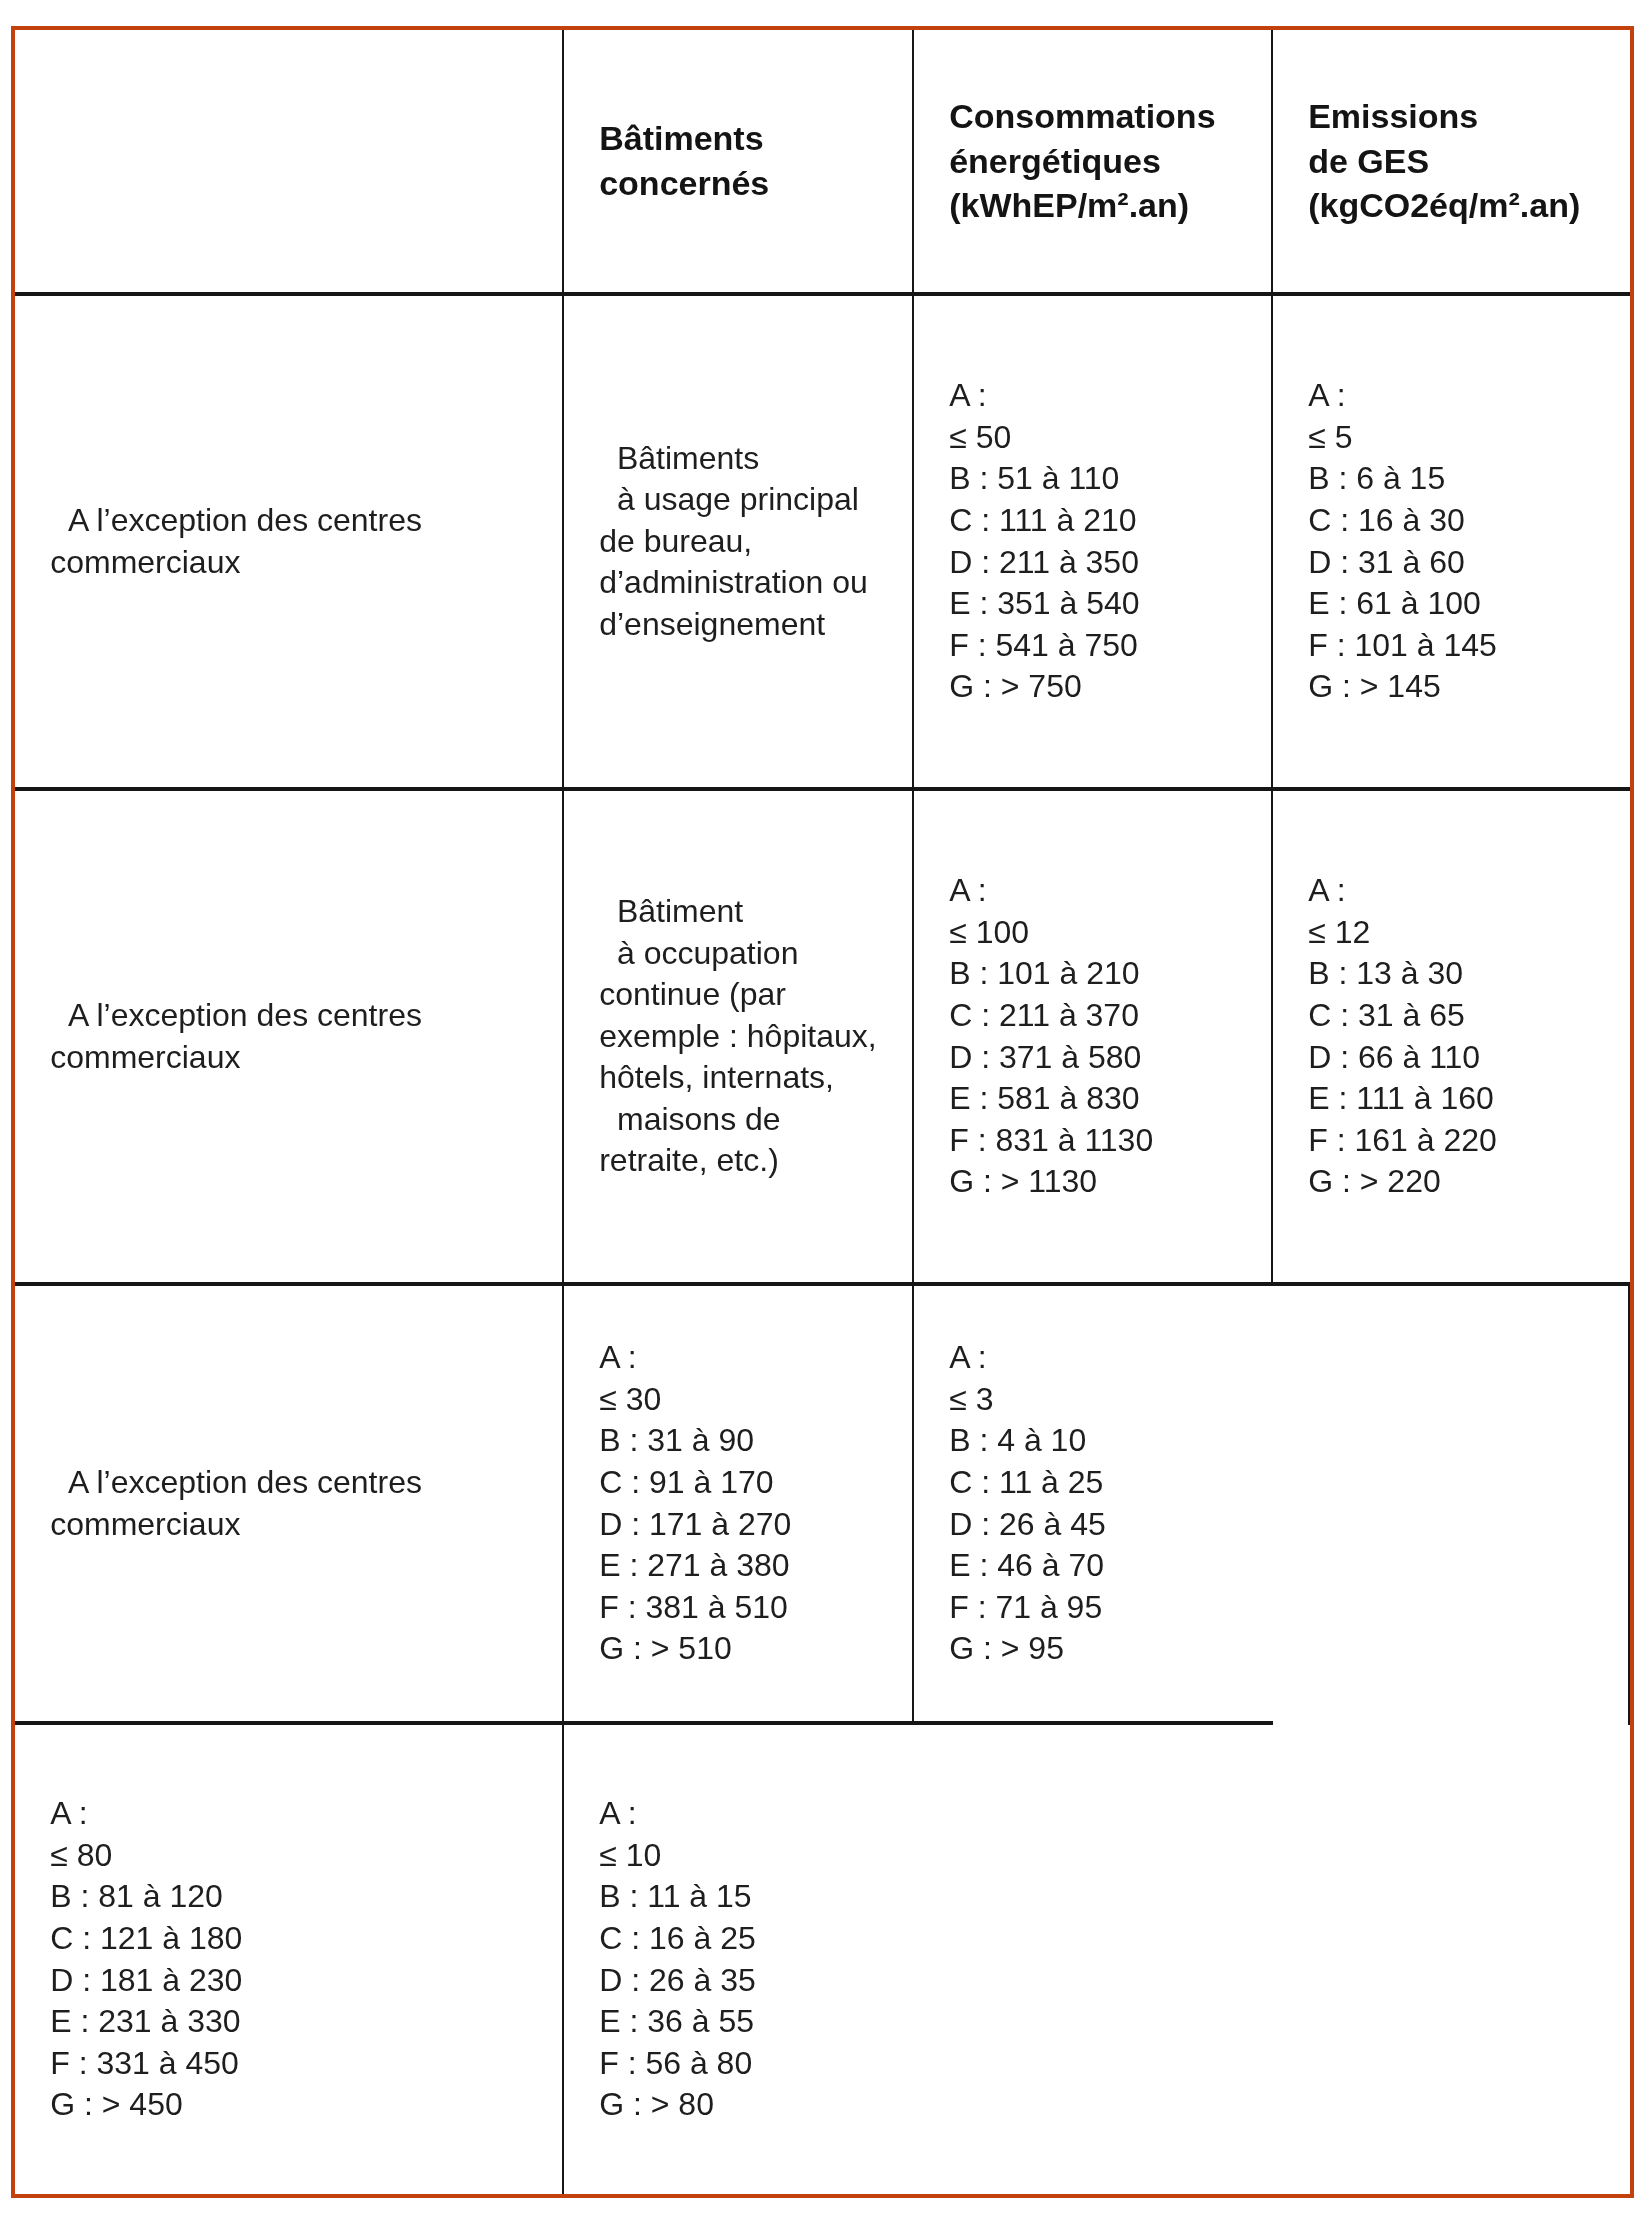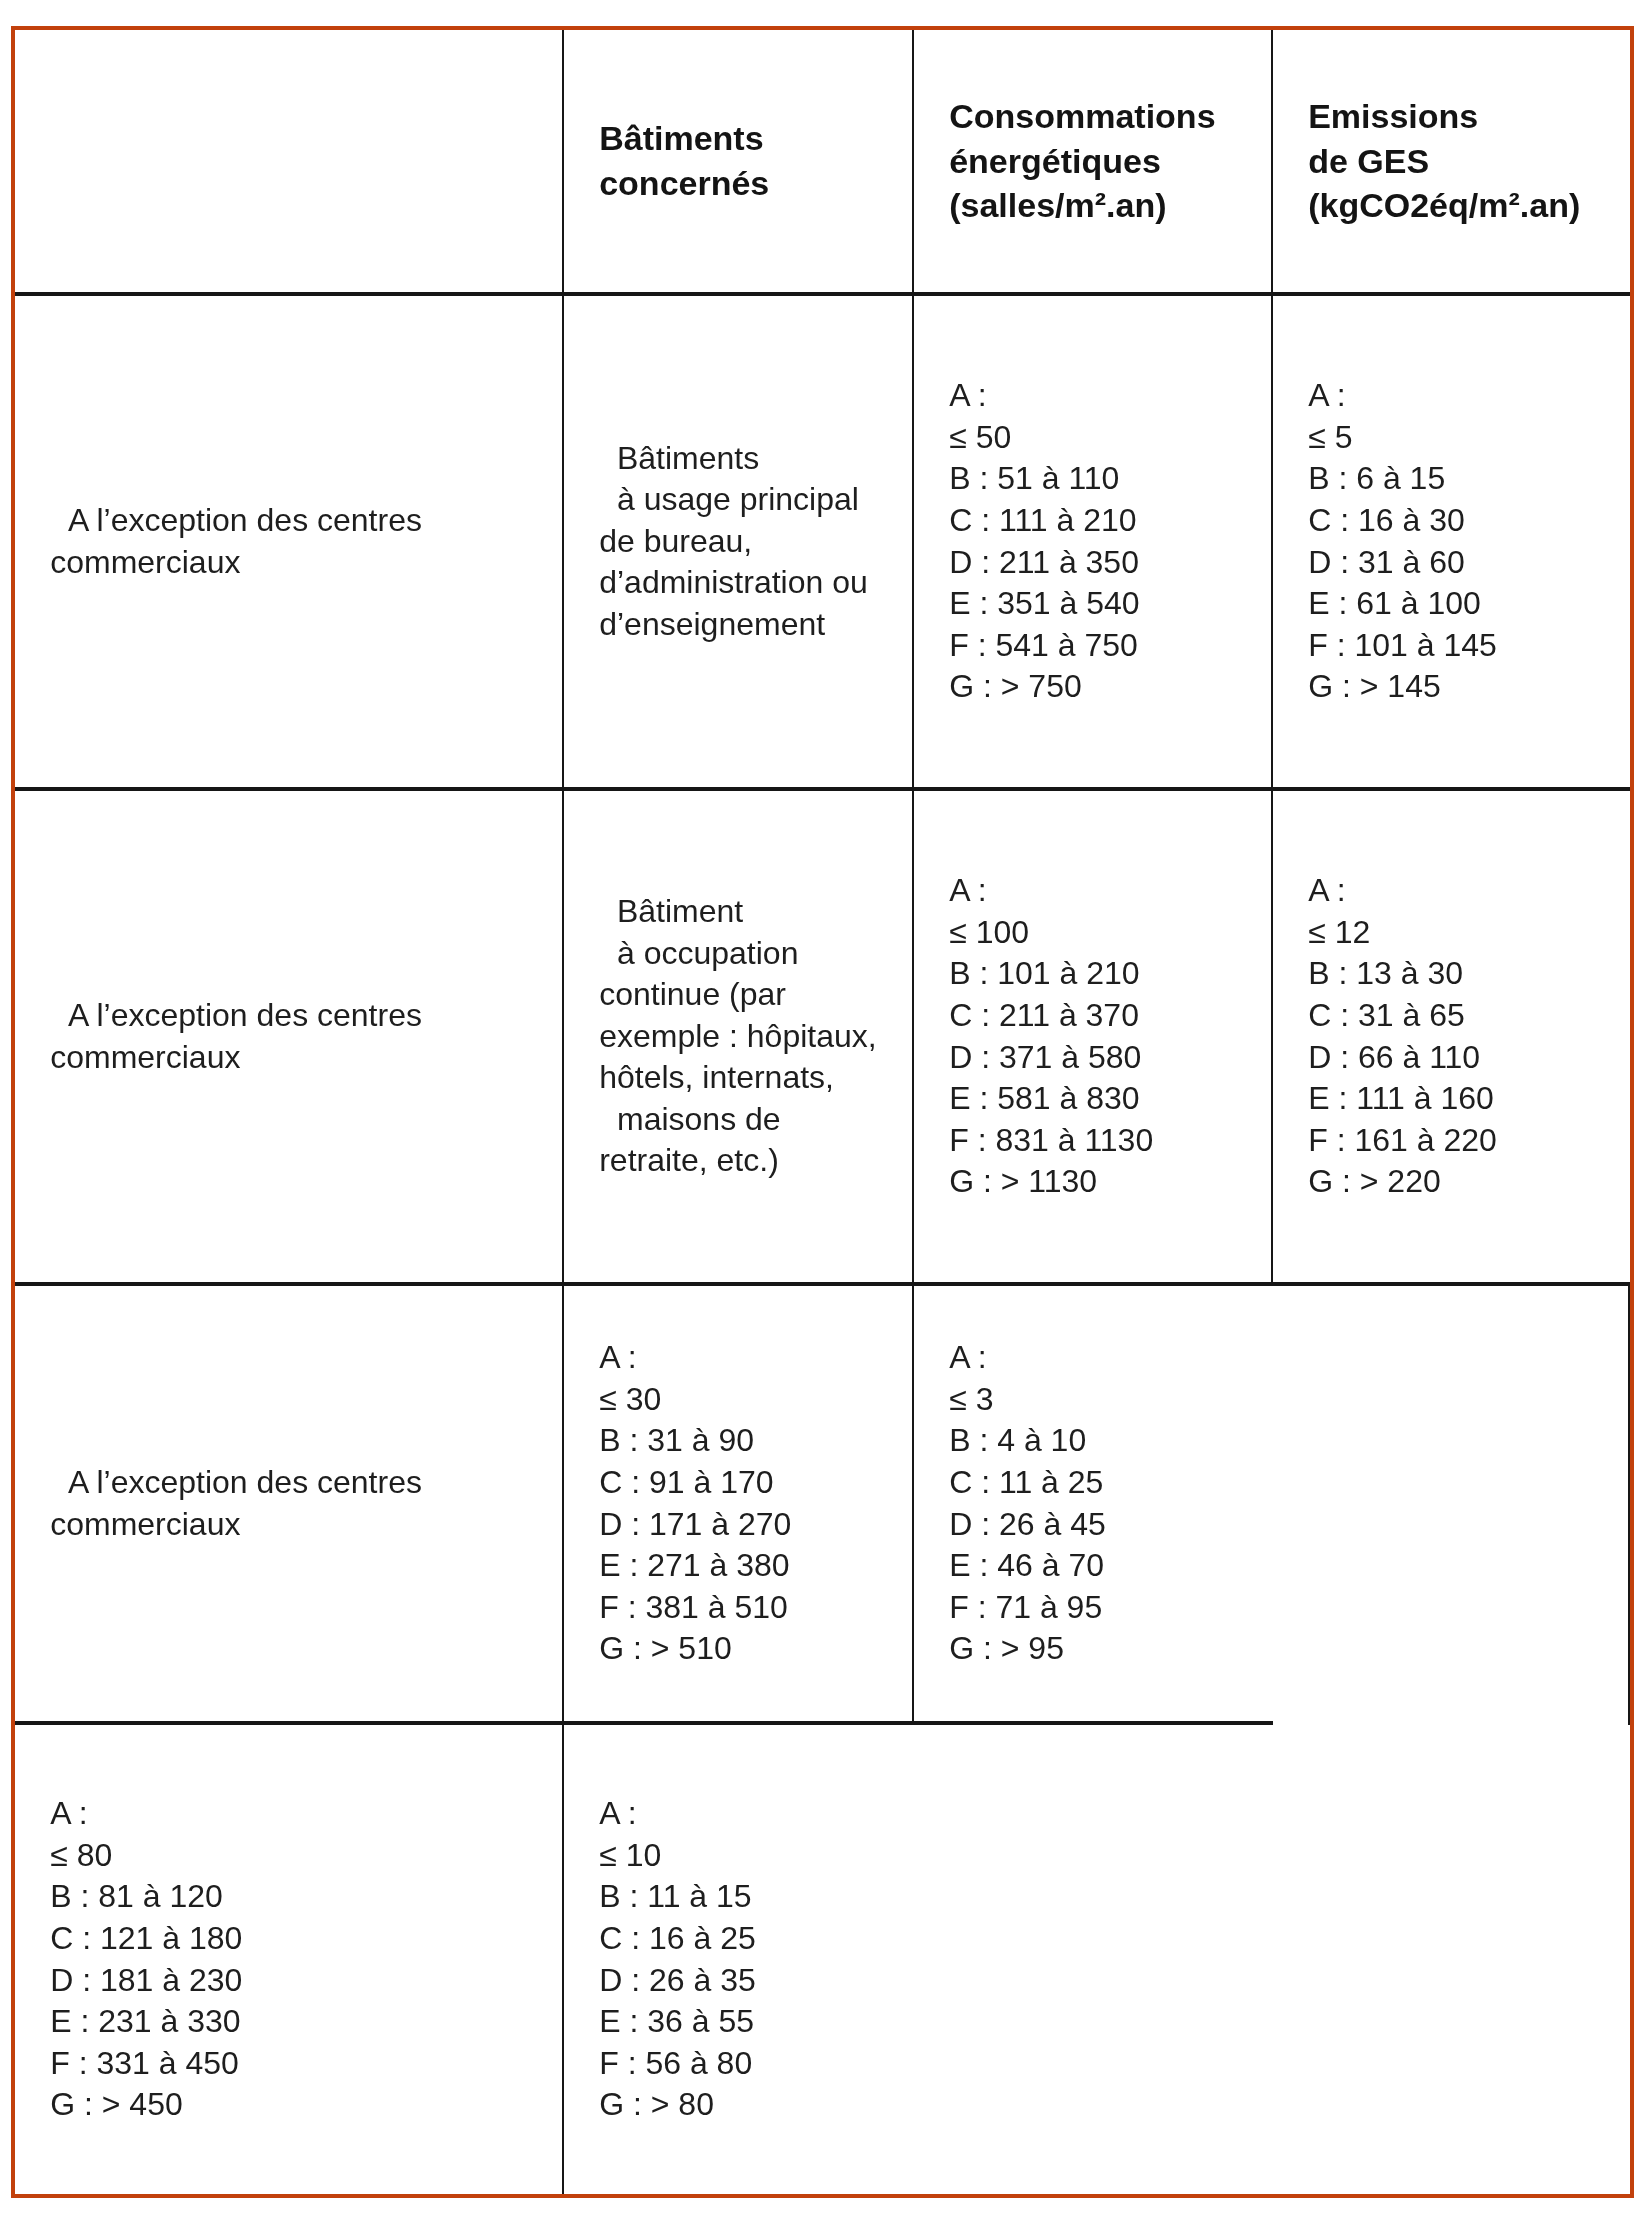--- a/index.html
+++ b/index.html
@@ -59,21 +59,21 @@
     <div class="cell hdr">
       <span class="txt"></span>
     </div>
     <div class="cell hdr">
       <span class="txt">Bâtiments
 concernés</span>
     </div>
     <div class="cell hdr">
       <span class="txt">Consommations
 énergétiques
-(salles/m².an)</span>
+(kWhEP/m².an)</span>
     </div>
     <div class="cell hdr last-col">
       <span class="txt">Emissions
 de GES
 (kgCO2éq/m².an)</span>
     </div>
 
     <div class="cell">
       <span class="txt">  A l’exception des centres
 commerciaux</span>

